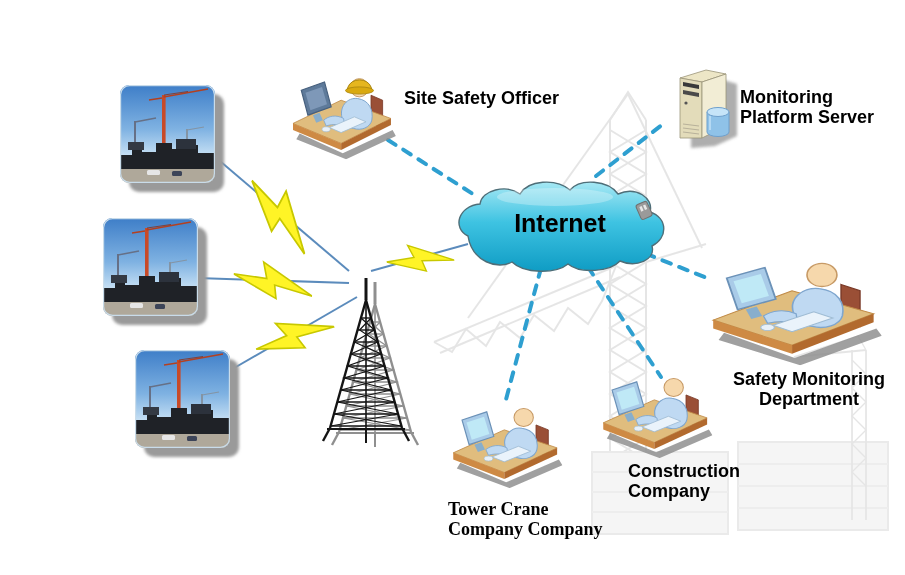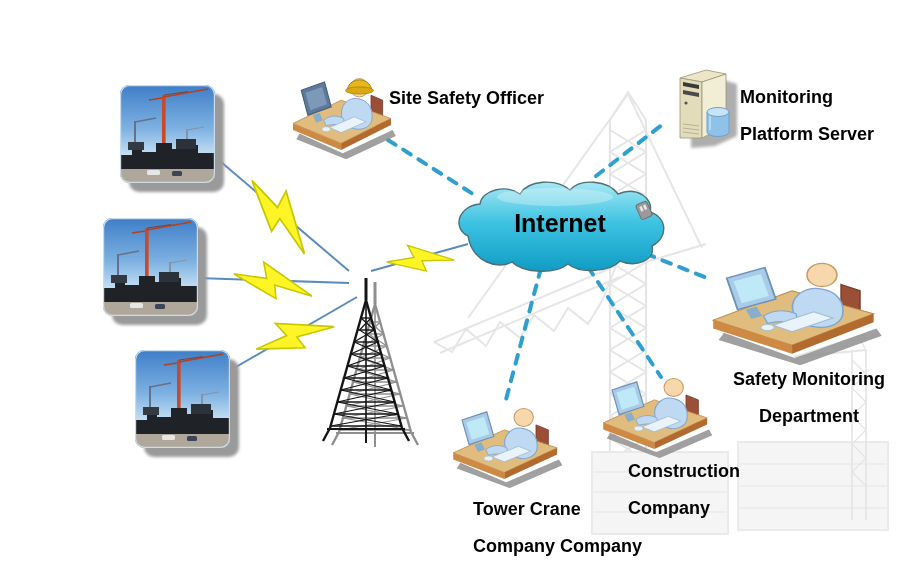--- a/index.html
+++ b/index.html
@@ -5,21 +5,21 @@
   html,body { margin:0; padding:0; background:#ffffff; }
   .stage {
     position:relative; width:905px; height:575px; background:#ffffff;
     overflow:hidden; font-family:"Liberation Sans", sans-serif;
   }
   .stage svg.scene { position:absolute; left:0; top:0; }
   .lbl {
     position:absolute; color:#000; font-weight:bold; font-size:18px;
     line-height:20px; white-space:nowrap;
   }
-  .lbl .line2 { display:block; margin-top:17px; }
+  .lbl .line2 { display:block; }
   .lbl.internet-lbl { font-size:25px; width:130px; text-align:center; }
 </style>
 </head>
 <body>
 
 <div class="stage">
 
 <svg class="scene" width="905" height="575" viewBox="0 0 905 575">
   <defs>
     <linearGradient id="skyGrad" x1="0" y1="0" x2="0" y2="1">
@@ -224,37 +224,37 @@
     <line x1="7" y1="64" x2="23" y2="66" stroke="#B8B09A" stroke-width="1.2"></line>
     <line x1="7" y1="68" x2="23" y2="70" stroke="#B8B09A" stroke-width="1.2"></line>
     <g>
       <path d="M31,48 L31,68 a11,4.5 0 0 0 22,0 L53,48" fill="#8FC2E8" stroke="#6FA0CC" stroke-width="1"></path>
       <ellipse cx="42" cy="48" rx="11" ry="4.5" fill="#C6E4F8" stroke="#6FA0CC" stroke-width="1"></ellipse>
       <path d="M34,52 L34,66" stroke="#C6E4F8" stroke-width="2" opacity="0.7"></path>
     </g>
   </g>
 </svg>
 
-<div class="lbl" style="left:389px; top:88px;">Site Safety Officer</div>
+<div class="lbl" style="left:404px; top:88px;">Site Safety Officer</div>
 
 <div class="lbl" style="left:740px; top:87px;">
   <span>Monitoring</span>
   <span class="line2">Platform Server</span>
 </div>
 
 <div class="lbl internet-lbl" style="left:495px; top:213px;">Internet</div>
 
 <div class="lbl" style="left:733px; top:369px;text-align:center;">
   <span>Safety Monitoring</span>
   <span class="line2">Department</span>
 </div>
 
 <div class="lbl" style="left:628px; top:461px;">
   <span>Construction</span>
   <span class="line2">Company</span>
 </div>
 
-<div class="lbl" style="left:473px; top:499px;">
+<div class="lbl" style="left:448px; top:499px;font-family:Liberation Serif, serif;">
   <span>Tower Crane</span>
   <span class="line2">Company Company</span>
 </div>
 
 </div>
 
 </body></html>

